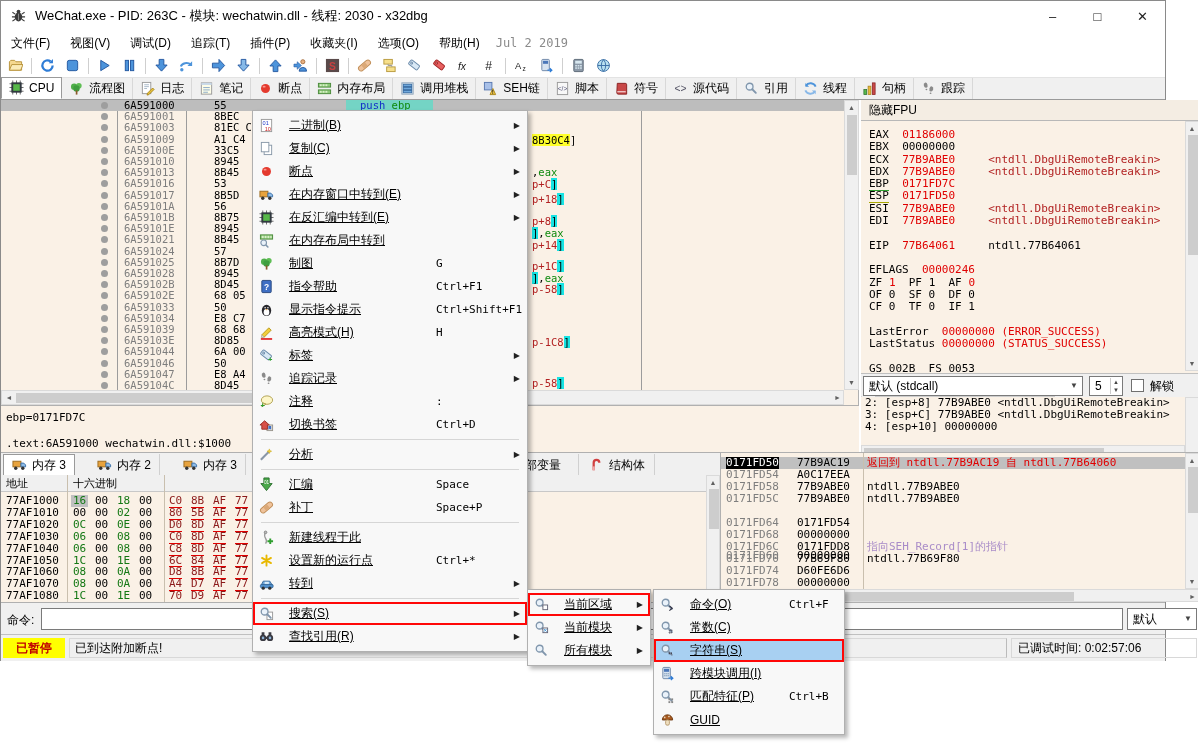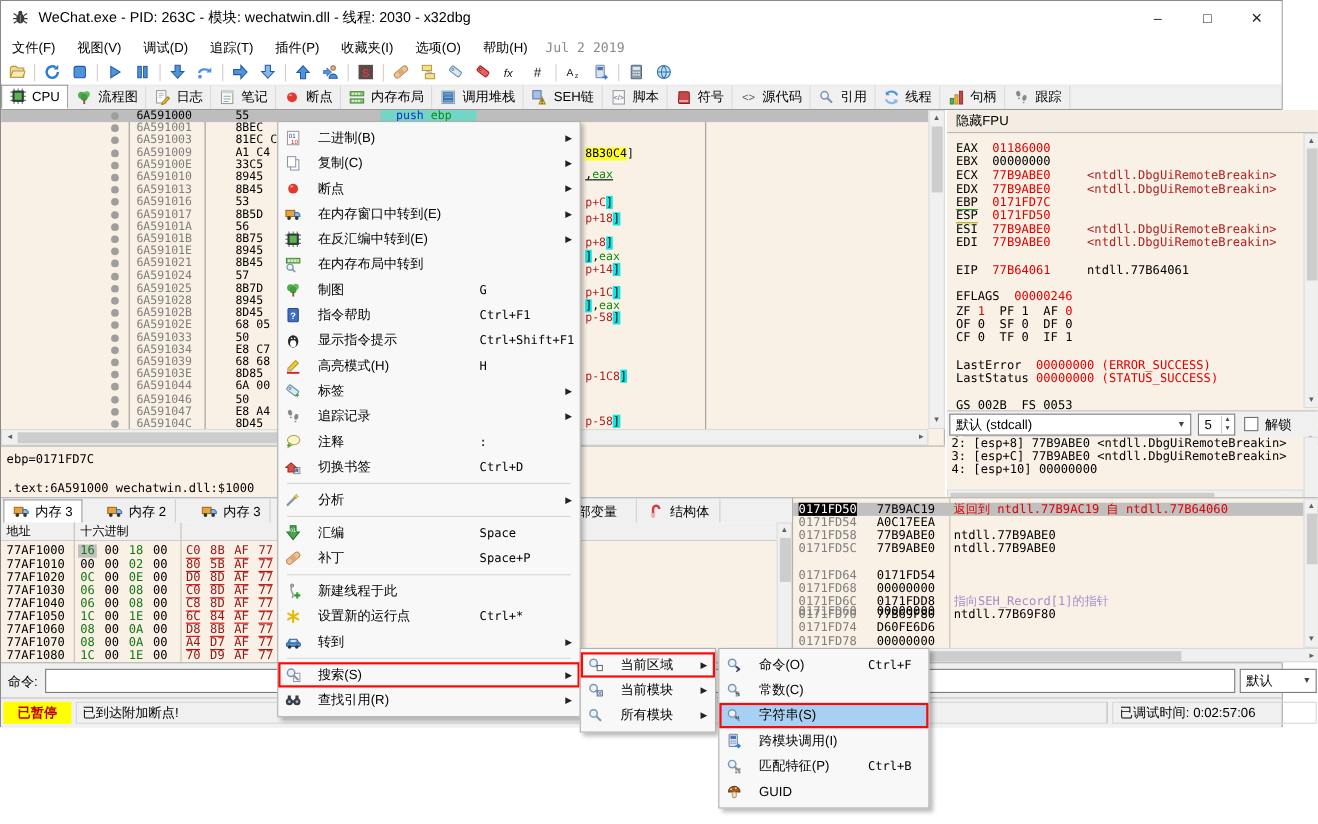--- a/index.html
+++ b/index.html
@@ -87,21 +87,21 @@
   .cmdinput{position:absolute;left:40px;top:5px;width:1082px;height:22px;background:#fff;border:1px solid #7a7a7a;font-size:12px;padding:0 4px;font-family:"DejaVu Sans Mono",monospace;}
   
   .statusbar{position:absolute;left:0;top:633px;width:100%;height:27px;background:#f0f0f0;border-top:1px solid #c0c0c0;font-size:12px;}
   .stateband{position:absolute;left:2px;top:3px;width:62px;height:20px;background:#FFFF00;color:#C00000;font-weight:bold;text-align:center;line-height:20px;}
   .msgband{position:absolute;left:68px;top:3px;width:938px;height:20px;border:1px solid #d8d8d8;border-right:1px solid #bbb;line-height:19px;padding-left:5px;}
   .timeband{position:absolute;left:1010px;top:3px;width:186px;height:20px;border:1px solid #d8d8d8;line-height:19px;padding-left:6px;}
   
   .menu{position:absolute;background:#F8F8F8;border:1px solid #b0b0b0;box-shadow:3px 3px 4px rgba(0,0,0,.28);padding:3px 0;}
   .mi{position:relative;height:23px;display:flex;align-items:center;}
   .mi .mic{width:16px;height:16px;margin-left:6px;flex:0 0 16px;}
-  .mi .mil{margin-left:14px;white-space:nowrap;}
+  .mi .mil{margin-left:14px;white-space:nowrap;text-decoration:underline;}
   .mi .mis{position:absolute;font-family:"DejaVu Sans Mono",monospace;font-size:11px;}
   .mi .mia{position:absolute;right:7px;font-size:8px;color:#222;}
   .mi.hl{background:#A8D0F2;}
   .mi.redbox{outline:2px solid #FF0707;outline-offset:-2px;}
   .msep{height:1px;background:#d6d6d6;margin:3px 8px;}
 </style>
 </head>
 <body>
 
 <div class="screen">
@@ -558,21 +558,21 @@
           <span class="addr">6A591047</span>
           <span class="bytes">E8 A4</span>
         </div>
         <span class="dot" style="top: 270.8px;"></span>
         <div class="drow mono" style="top: 280px;">
           <span class="addr">6A59104C</span>
           <span class="bytes">8D45</span>
         </div>
         <span class="dot" style="top: 282px;"></span>
         <div class="frag mono" style="top: 35px;"><span class="f-hl">8B30C4</span><span class="">]</span></div>
-        <div class="frag mono" style="top: 54px; text-decoration: underline;"><span class="">,</span><span class="f-reg">eax</span></div>
+        <div class="frag mono" style="top: 67px;"><span class="">,</span><span class="f-reg">eax</span></div>
         <div class="frag mono" style="top: 79px;"><span class="f-num">p+C</span><span class="f-br">]</span></div>
         <div class="frag mono" style="top: 94px;"><span class="f-num">p+18</span><span class="f-br">]</span></div>
         <div class="frag mono" style="top: 116px;"><span class="f-num">p+8</span><span class="f-br">]</span></div>
         <div class="frag mono" style="top: 128px;"><span class="f-br">]</span><span class="">,</span><span class="f-reg">eax</span></div>
         <div class="frag mono" style="top: 140px;"><span class="f-num">p+14</span><span class="f-br">]</span></div>
         <div class="frag mono" style="top: 161px;"><span class="f-num">p+1C</span><span class="f-br">]</span></div>
         <div class="frag mono" style="top: 173px;"><span class="f-br">]</span><span class="">,</span><span class="f-reg">eax</span></div>
         <div class="frag mono" style="top: 184px;"><span class="f-num">p-58</span><span class="f-br">]</span></div>
         <div class="frag mono" style="top: 237px;"><span class="f-num">p-1C8</span><span class="f-br">]</span></div>
         <div class="frag mono" style="top: 278px;"><span class="f-num">p-58</span><span class="f-br">]</span></div>

